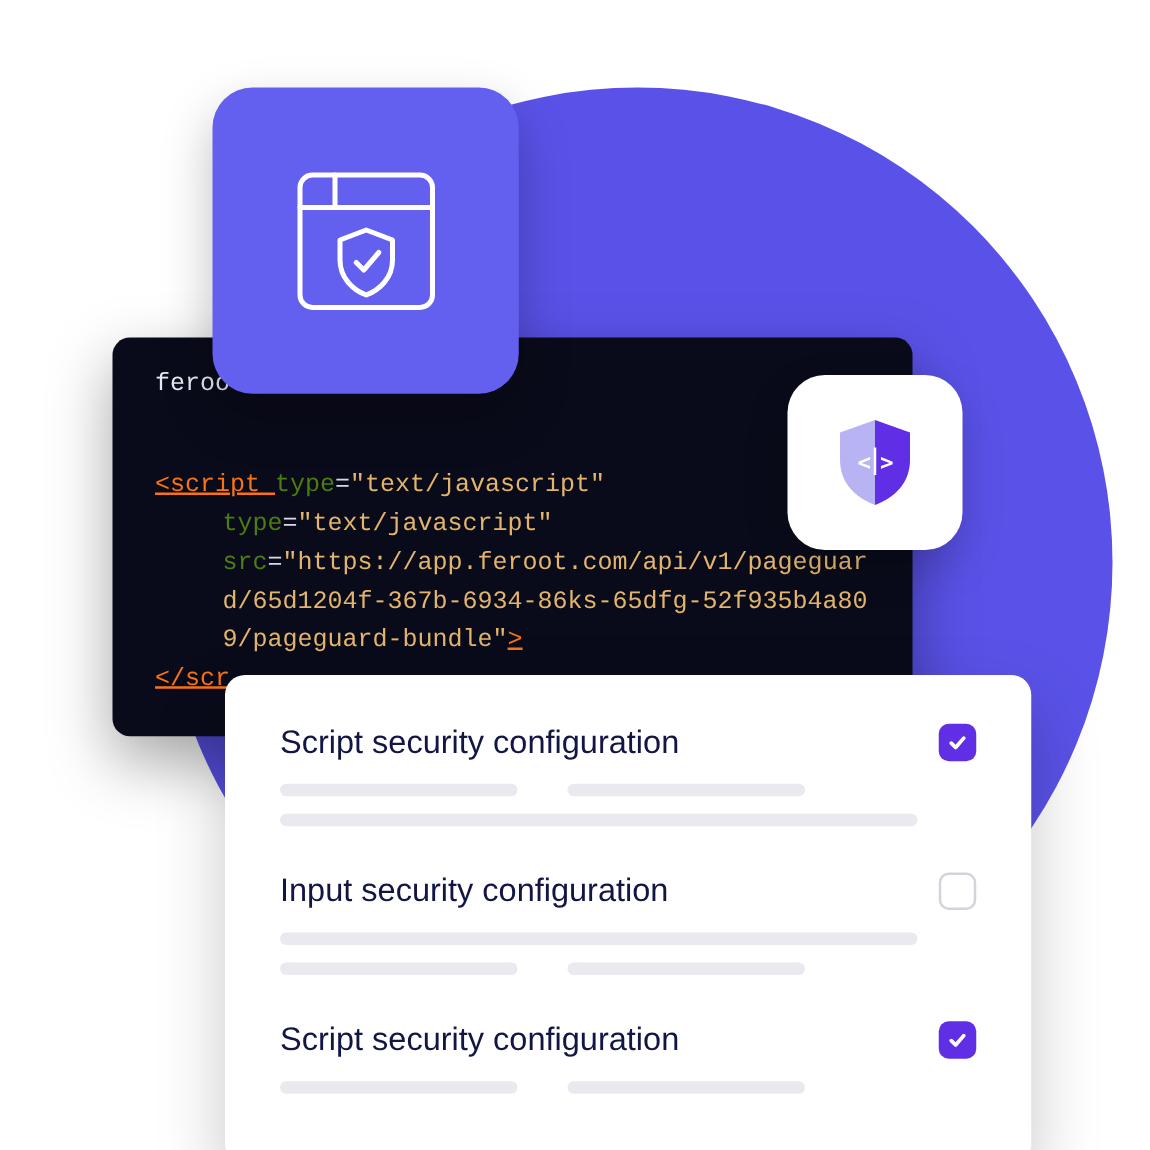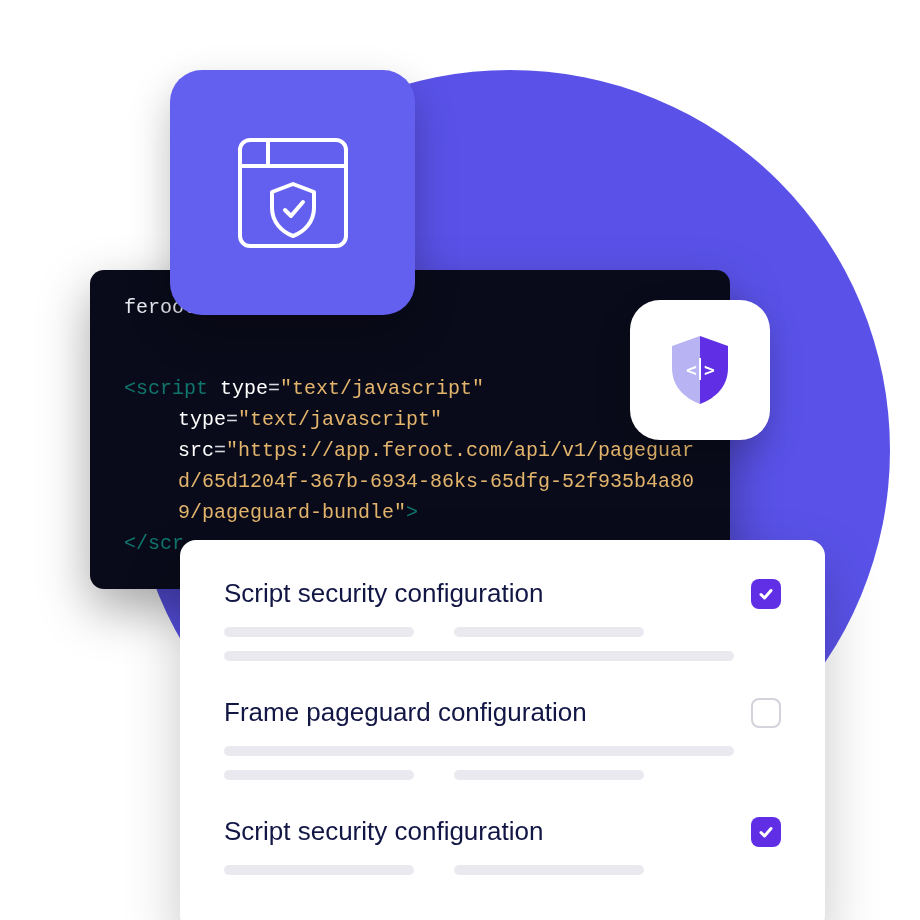--- a/index.html
+++ b/index.html
@@ -27,22 +27,22 @@
   width: 640px;
   background: #0a0b1a;
   border-radius: 14px;
   padding: 22px 34px 30px;
   box-shadow: 0 20px 50px rgba(0,0,0,0.35);
   font-family: 'Courier New', monospace;
   font-size: 20px;
   line-height: 1.55;
 }
 .code-label { color: #e8e8f0; }
-.code-tag { color: #0f766e; }
-.code-attr { color: #ffffff; }
+.code-tag { color: #f97316; text-decoration: underline; }
+.code-attr { color: #4d7c0f; }
 .code-eq { color: #d8d8e0; }
 .code-str { color: #e3b56c; }
 .code-body { margin-top: 50px; word-break: break-all; }
 .code-indent { padding-left: 54px; display: block; }
 .icon-card {
   position: absolute;
   top: 70px;
   left: 170px;
   width: 245px;
   height: 245px;
@@ -161,21 +161,21 @@
         <div class="ph ph-a"></div>
         <div class="ph ph-b"></div>
       </div>
     <div class="placeholder-row">
         <div class="ph ph-full"></div>
       </div>
   </div>
 
   <div class="config-item">
     <div class="config-head">
-      <div class="config-title">Frame pageguard configuration</div>
+      <div class="config-title">Input security configuration</div>
       <div class="chk chk-off"></div>
     </div>
     <div class="placeholder-row">
         <div class="ph ph-full"></div>
       </div>
     <div class="placeholder-row">
         <div class="ph ph-a"></div>
         <div class="ph ph-b"></div>
       </div>
   </div>

